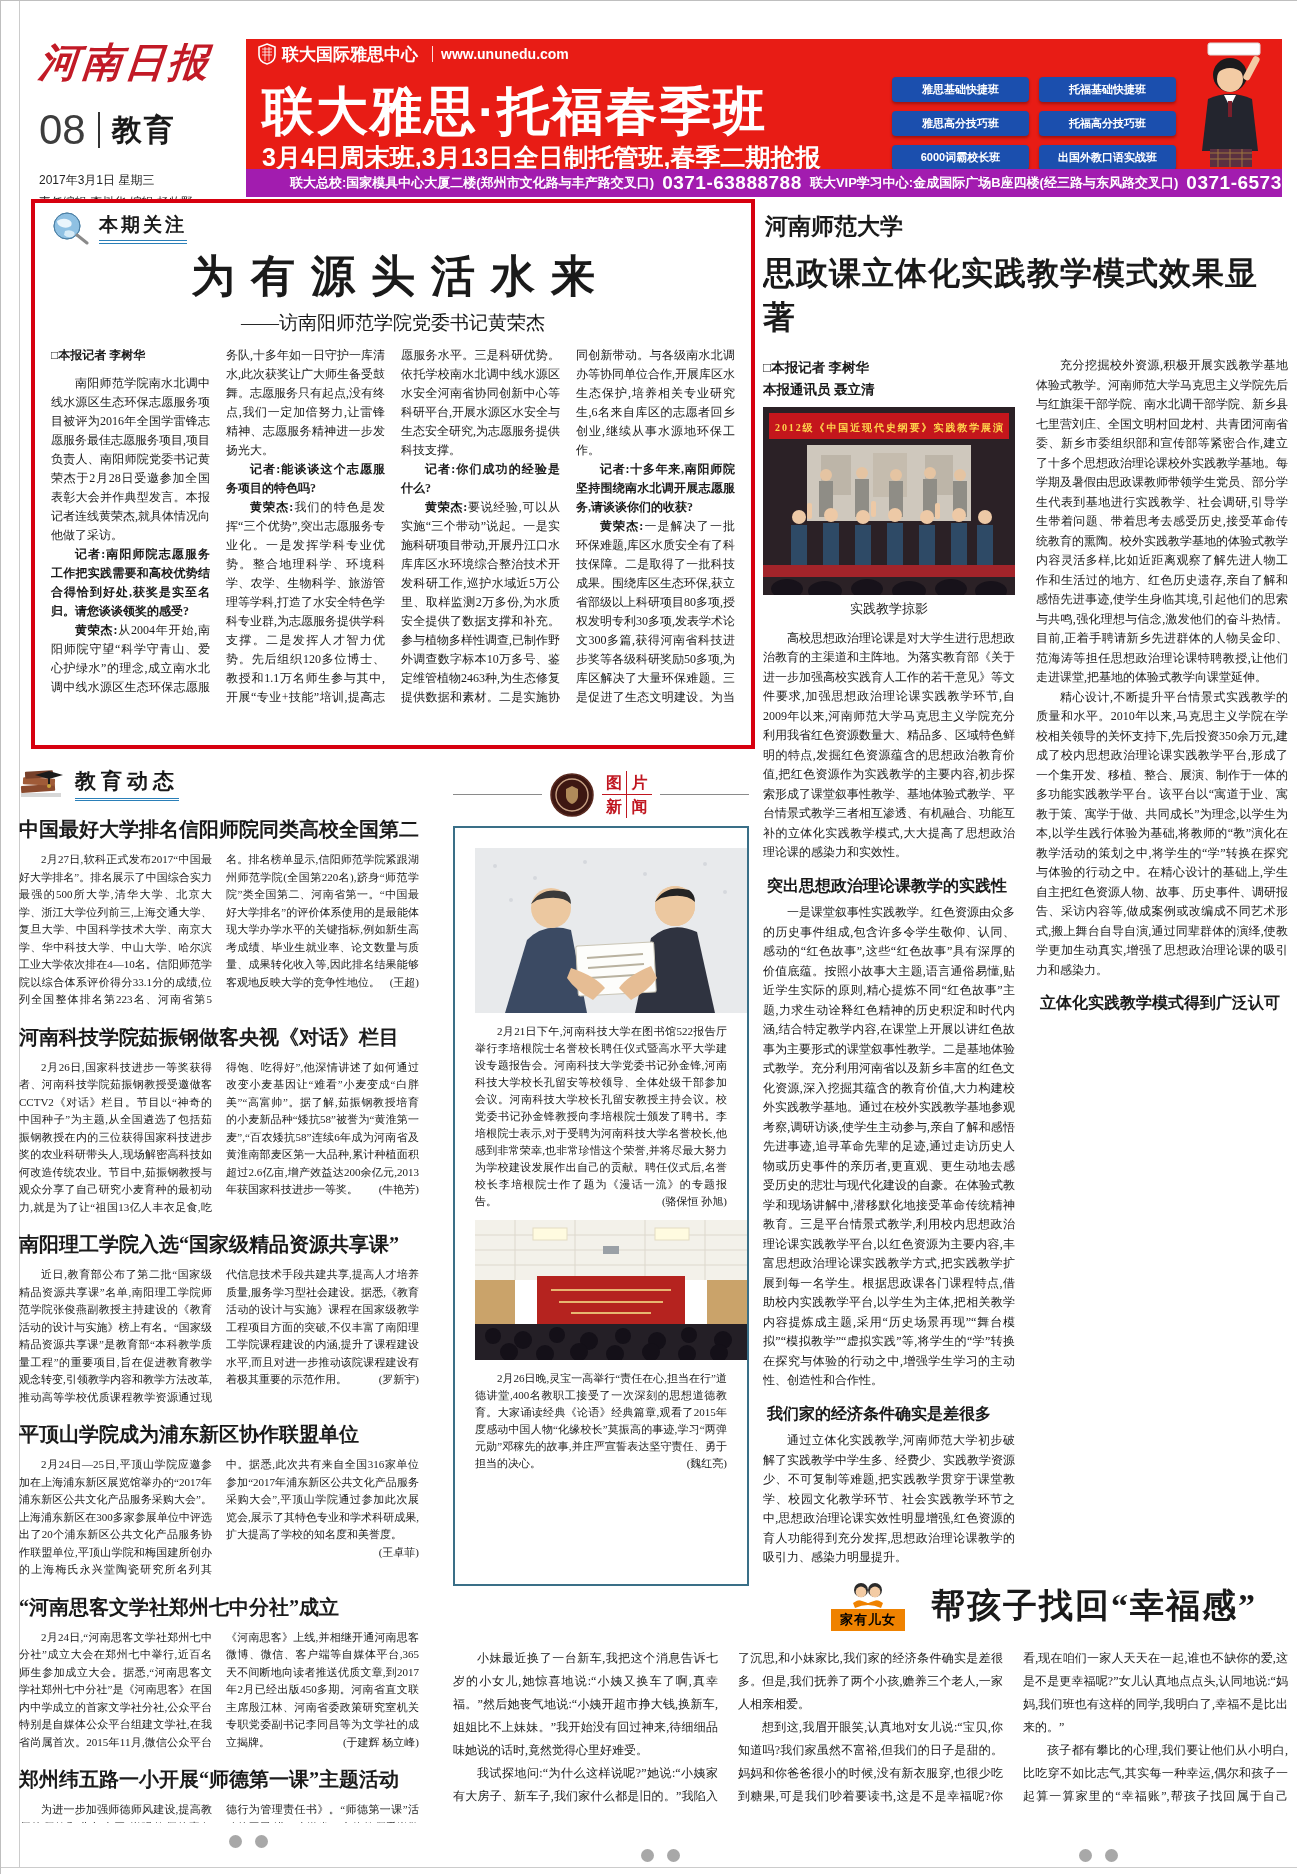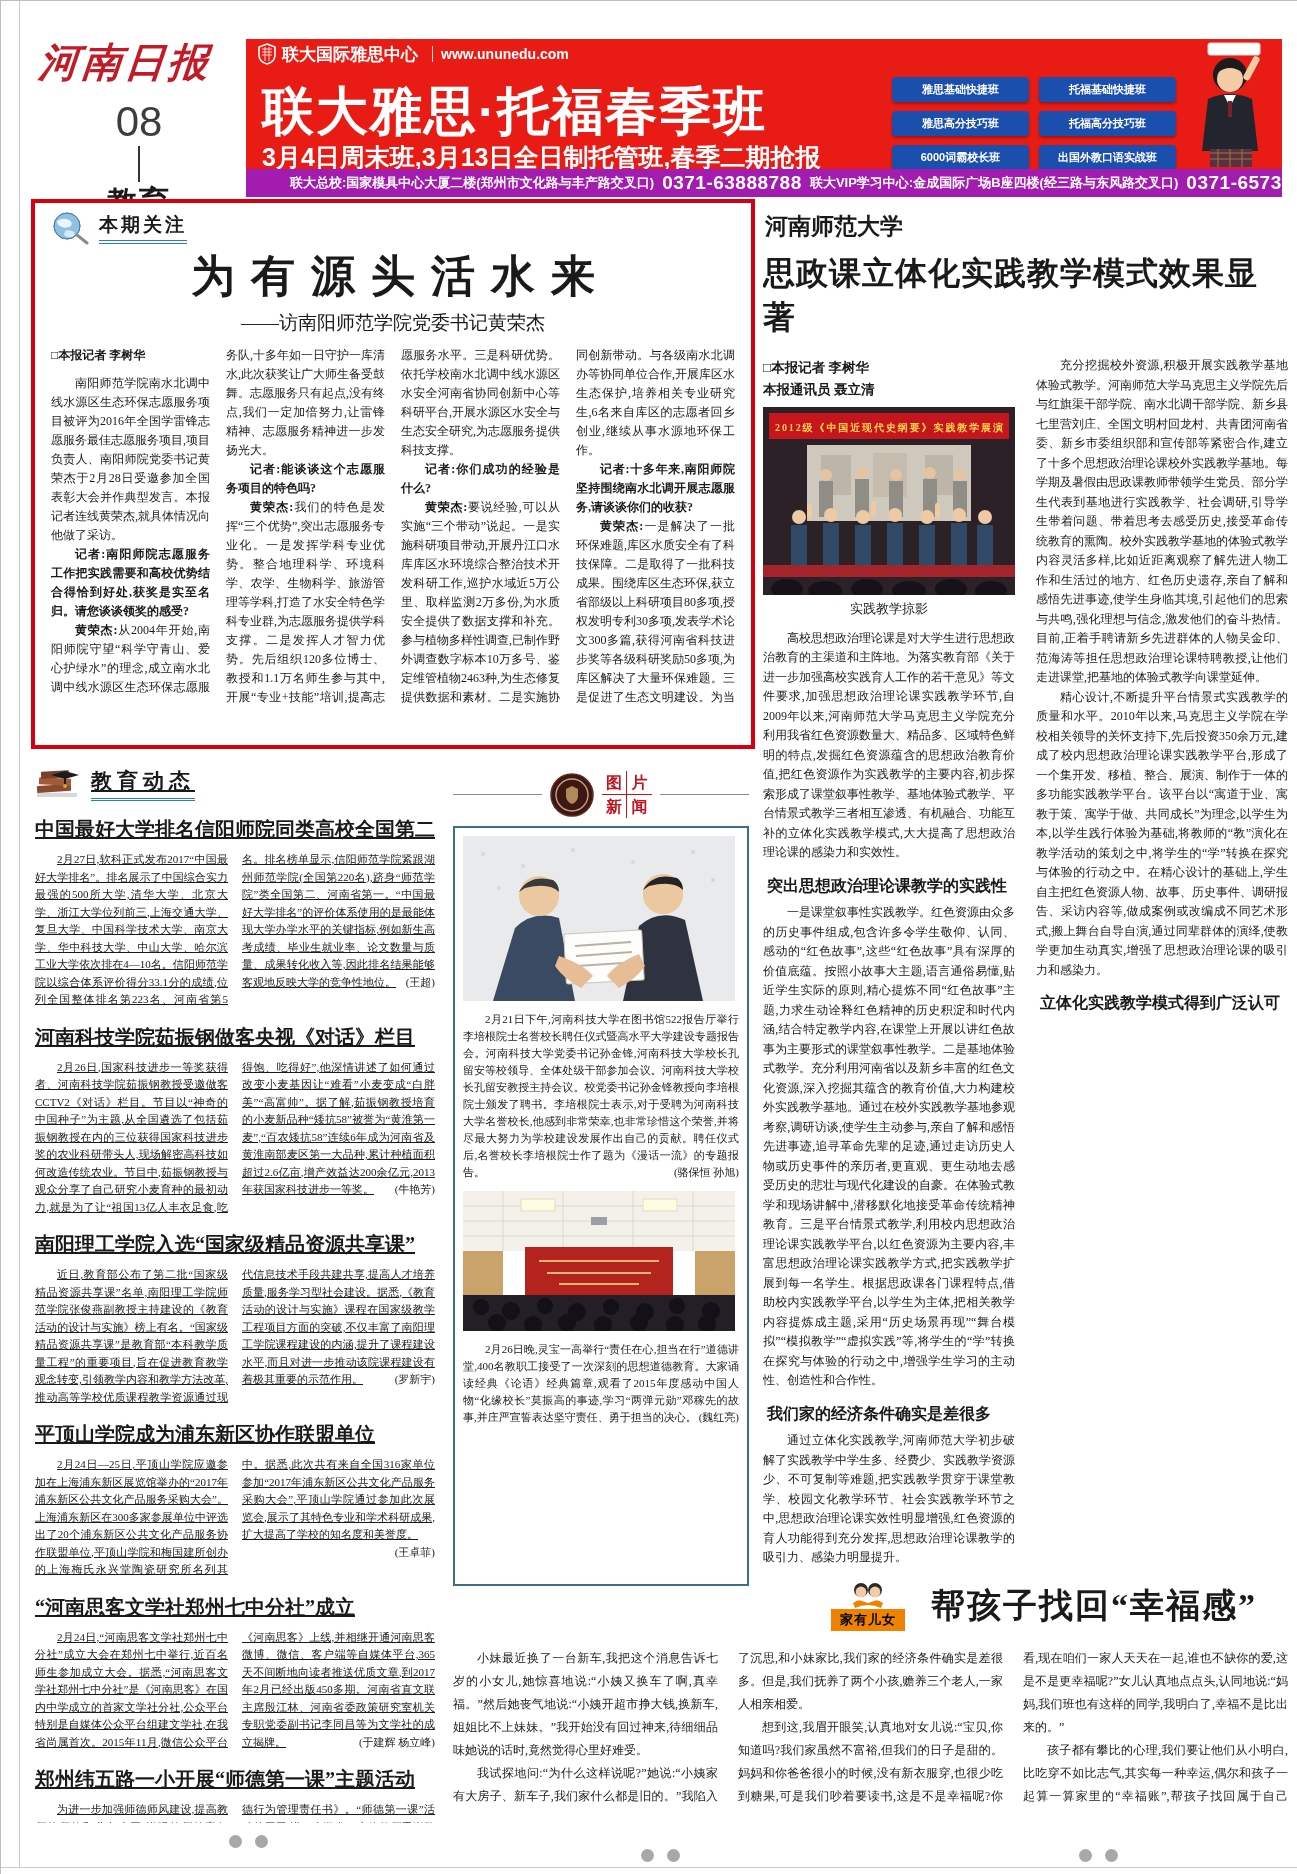--- a/index.html
+++ b/index.html
@@ -5,21 +5,21 @@
   html,body{margin:0;padding:0;background:#e9e9e9;}
   .page{position:relative;width:1297px;height:1874px;margin:0 auto;background:#fff;
         border:1px solid #bfbfbf;overflow:hidden;color:#1a1a1a;
         font-family:"Liberation Serif","DejaVu Sans",serif;}
   .edge-v{position:absolute;left:18px;top:0;bottom:8px;width:1px;background:#cccccc;}
   .edge-h{position:absolute;left:0;right:0;bottom:7px;height:1px;background:#cccccc;}
 
   
   .mast{position:absolute;left:38px;top:34px;width:200px;}
   .mast-name{font-size:40px;font-weight:900;color:#c21a26;font-style:italic;letter-spacing:3px;transform:skewX(-5deg);}
-  .mast-row{display:flex;align-items:center;margin-top:8px;flex-direction:column;}
+  .mast-row{display:flex;align-items:center;margin-top:16px;}
   .mast-no{font-size:42px;color:#3d3d3d;font-family:"Liberation Sans",sans-serif;}
   .mast-sep{width:2px;height:36px;background:#333;margin:0 12px;}
   .mast-sec{font-size:30px;font-weight:700;font-family:"Liberation Sans",sans-serif;letter-spacing:2px;}
   .mast-meta{margin-top:16px;font-size:12px;line-height:1.8;color:#222;font-family:"Liberation Sans",sans-serif;}
 
   
   .ad{position:absolute;left:245px;top:38px;width:1036px;height:158px;background:#e81c15;color:#fff;
       font-family:"Liberation Sans",sans-serif;overflow:hidden;}
   .ad-strip{height:30px;display:flex;align-items:center;padding:0 12px;}
   .ad-brand{font-size:17px;font-weight:700;margin:0 6px;}
@@ -55,38 +55,38 @@
   .ra-title{font-size:32px;font-weight:900;letter-spacing:1px;margin:7px 0 16px;}
   .ra-cols{display:flex;gap:21px;}
   .ra-col{width:252px;font-size:12px;line-height:19.5px;text-align:justify;}
   .ra-by{font-weight:700;font-size:13.5px;margin:2px 0;text-indent:0;}
   .ra-photo{display:block;margin:8px 0 4px;}
   .ra-cap{text-align:center;font-size:13px;margin:0 0 10px;}
   .ra-p{text-indent:2em;}
   .ra-h{font-family:"Liberation Sans",sans-serif;font-size:16px;font-weight:700;margin:13px 4px 8px;text-indent:0;}
 
   
-  .edu{position:absolute;left:34px;top:764px;width:400px;height:1058px;overflow:hidden;text-decoration:underline;}
+  .edu{position:absolute;left:18px;top:764px;width:400px;height:1058px;overflow:hidden;}
   .edu-head{display:flex;align-items:flex-end;gap:10px;margin-bottom:2px;}
   .edu-label{font-size:21px;font-weight:700;letter-spacing:5px;border-bottom:3px double #2a7fb8;
              padding-bottom:3px;font-family:"Liberation Sans",sans-serif;}
   .edu-h{font-size:20px;font-weight:900;margin:15px 0 8px;}
   .edu-b{column-count:2;column-gap:14px;font-size:11px;line-height:17.5px;text-align:justify;text-indent:2em;}
   .credit{float:right;text-indent:0;}
 
   
   .pn{position:absolute;left:452px;top:770px;width:296px;}
   .pn-head{display:flex;align-items:center;gap:8px;margin-bottom:8px;}
   .pn-line{flex:1;height:1px;background:#8a8a8a;}
   .pn-grid{display:grid;grid-template-columns:25px 25px;color:#c01620;font-weight:700;font-size:16px;
            text-align:center;line-height:23px;font-family:"Liberation Serif",serif;}
   .pn-grid span:nth-child(1){border-right:1px solid #c01620;border-bottom:1px solid #c01620;}
   .pn-grid span:nth-child(2){border-bottom:1px solid #c01620;}
   .pn-grid span:nth-child(3){border-right:1px solid #c01620;}
-  .pn-box{border:2px solid #3a6f87;padding:8px;box-sizing:border-box;height:760px;overflow:hidden;}
+  .pn-box{border:2px solid #3a6f87;padding:20px;box-sizing:border-box;height:760px;overflow:hidden;}
   .pn-cap{font-size:11px;line-height:17px;text-align:justify;text-indent:2em;margin:6px 0 10px;}
 
   
   .kids{position:absolute;left:452px;top:1580px;width:835px;}
   .kids-head{display:flex;align-items:center;gap:26px;margin-left:378px;}
   .kids-badge{display:flex;flex-direction:column;align-items:center;}
   .kids-label{background:#ef8200;color:#000000;font-size:13px;font-weight:700;padding:2px 9px;
               font-family:"Liberation Sans",sans-serif;letter-spacing:1px;}
   .kids-title{font-size:34px;font-weight:900;letter-spacing:2px;}
   #kids-body{margin-top:16px;column-count:3;column-gap:20px;font-size:12px;line-height:23px;

